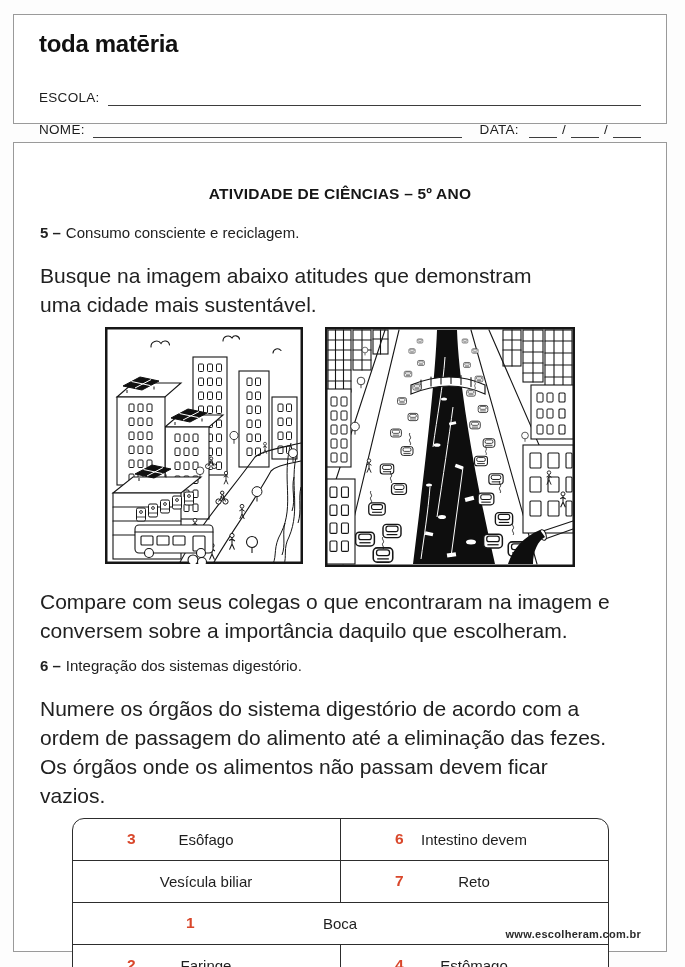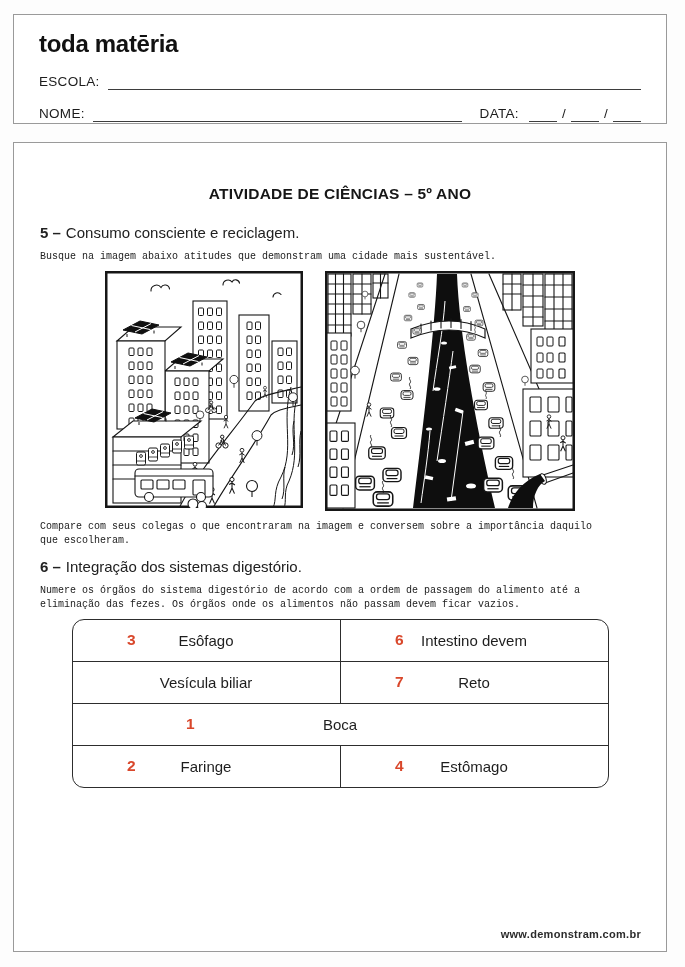--- a/index.html
+++ b/index.html
@@ -4,35 +4,35 @@
 <style>
   html,body{margin:0;padding:0;}
   body{
     width:685px;height:967px;background:#fdfdfd;position:relative;
     font-family:"Liberation Sans", sans-serif;color:#212121;overflow:hidden;
   }
   .box{position:absolute;background:#fff;border:1.6px solid #9a9a9a;box-sizing:border-box;}
   #header-box{left:13px;top:14px;width:654px;height:110px;padding:15px 25px 0 25px;}
   .logo{font-size:24px;font-weight:700;letter-spacing:-0.3px;color:#111;}
   .field-row{display:flex;align-items:flex-end;font-size:13.5px;letter-spacing:0.3px;color:#1c1c1c;}
-  .row-school{margin-top:16px;align-items:flex-end;}
+  .row-school{margin-top:32px;align-items:flex-end;}
   .row-name{margin-top:16px;}
   .f-label{white-space:nowrap;padding-bottom:1px;}
   .f-line{border-bottom:1.4px solid #3d3d3d;height:15px;display:inline-block;}
   .grow{flex:1;margin-left:8px;}
   .name-line{margin-right:18px;}
   .date-label{margin-right:10px;}
   .date-seg{width:28px;}
   .slash{margin:0 5px;padding-bottom:1px;}
   #main-box{left:13px;top:142px;width:654px;height:810px;padding:42px 26px 0 26px;}
   .title{text-align:center;font-weight:700;font-size:15.5px;letter-spacing:0.2px;color:#161616;}
   .q-head{margin-top:21px;font-size:15px;}
   .q-head.q6{margin-top:11px;}
   .q-num{font-weight:700;margin-right:5px;}
-  .para{margin:9px 0 0 0;font-size:10px;line-height:1.38;max-width:575px;font-family:Liberation Mono, monospace;}
+  .para{margin:21px 0 0 0;font-size:21px;line-height:1.38;max-width:575px;}
   .w500{max-width:502px;}
   .images-row{display:flex;justify-content:center;align-items:flex-start;gap:22px;margin-top:7px;}
   .images-row svg{display:block;}
   .organ-table{width:535px;margin:7px auto 0;border:1.7px solid #2d2d2d;border-radius:12px;overflow:hidden;background:#fff;}
   .t-row{display:flex;}
   .t-row + .t-row{border-top:1.6px solid #2d2d2d;}
   .t-cell{flex:1;position:relative;height:41px;display:flex;align-items:center;justify-content:center;font-size:15px;color:#1e1e1e;}
   .t-cell.right{border-left:1.6px solid #2d2d2d;}
   .t-num{position:absolute;left:22%;transform:translateX(-50%);color:#d9472b;font-weight:700;font-size:15.5px;}
   .site{position:absolute;right:25px;bottom:11px;font-size:11px;font-weight:700;letter-spacing:0.3px;color:#2b2b2b;}
@@ -411,15 +411,15 @@
           <span class="t-num">2</span>
           <span>Faringe</span>
         </div>
         <div class="t-cell right">
           <span class="t-num">4</span>
           <span>Estômago</span>
         </div>
       </div>
     </div>
 
-    <div class="site">www.demonstram.com.br</div>
+    <div class="site">www.escolheram.com.br</div>
   </div>
 </div>
 
 </body></html>

